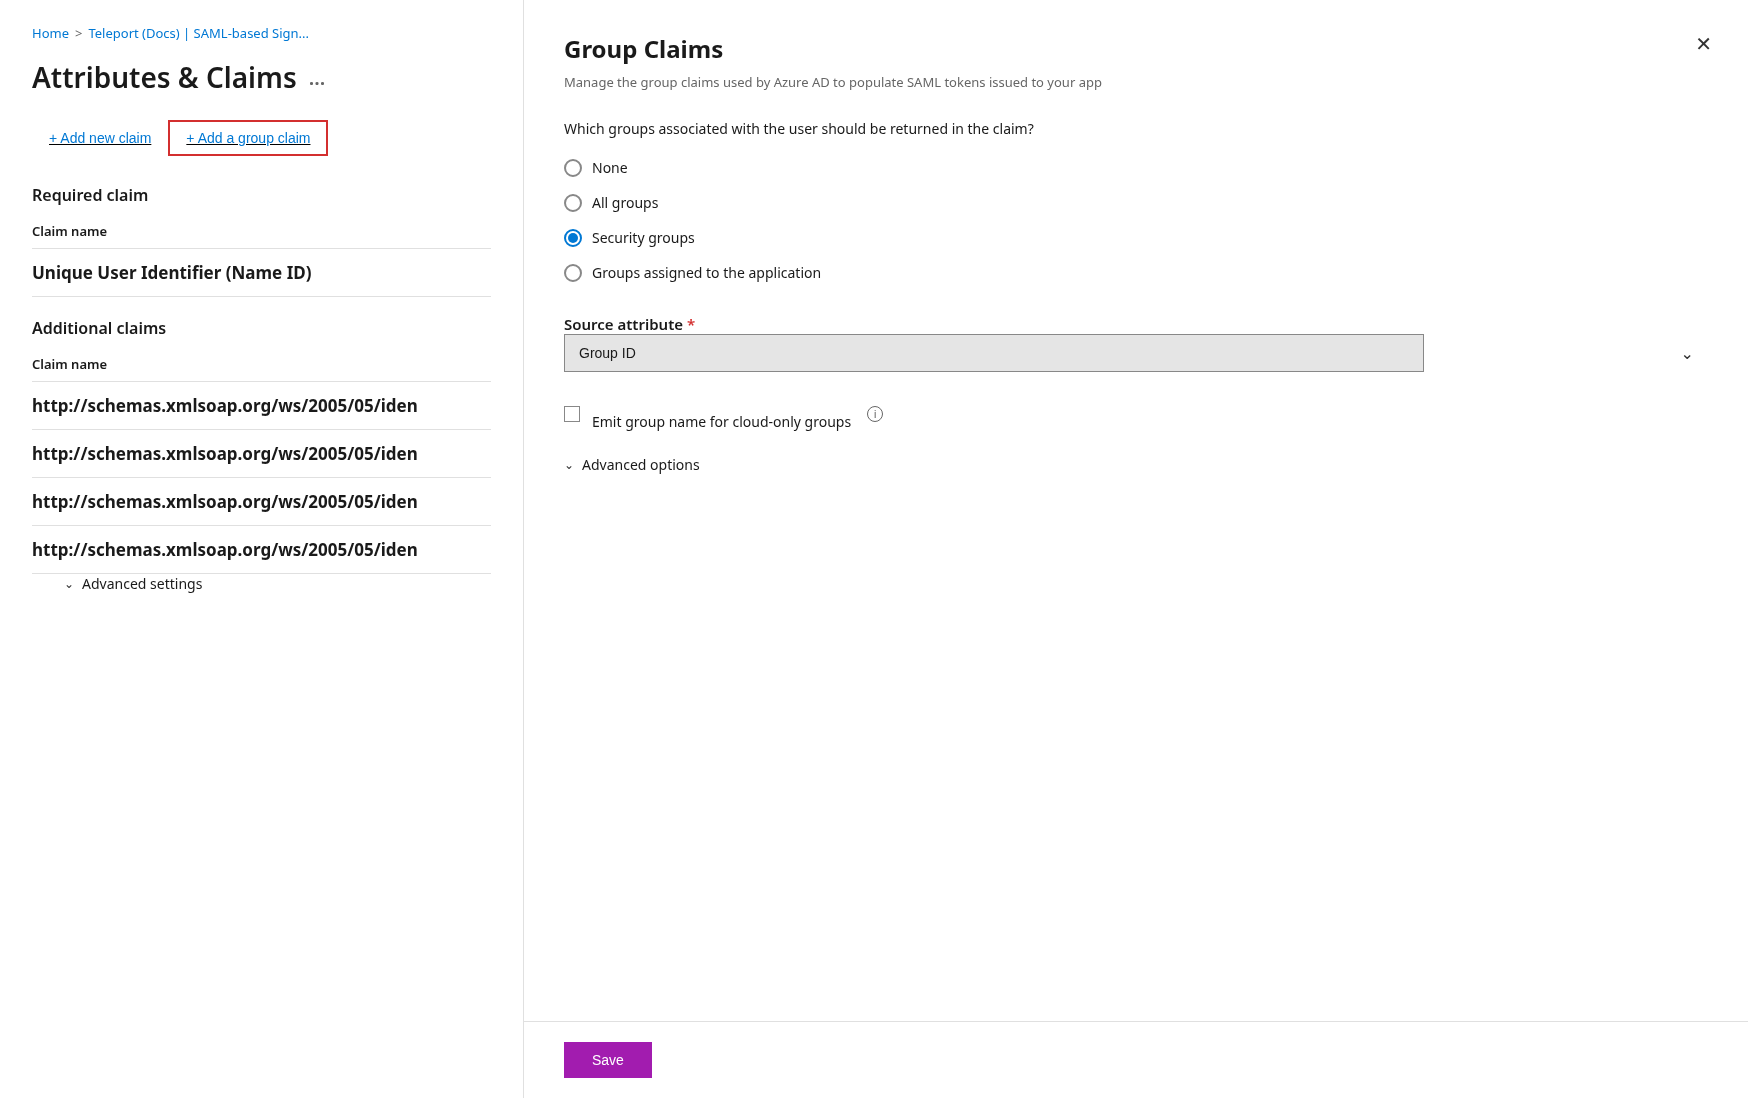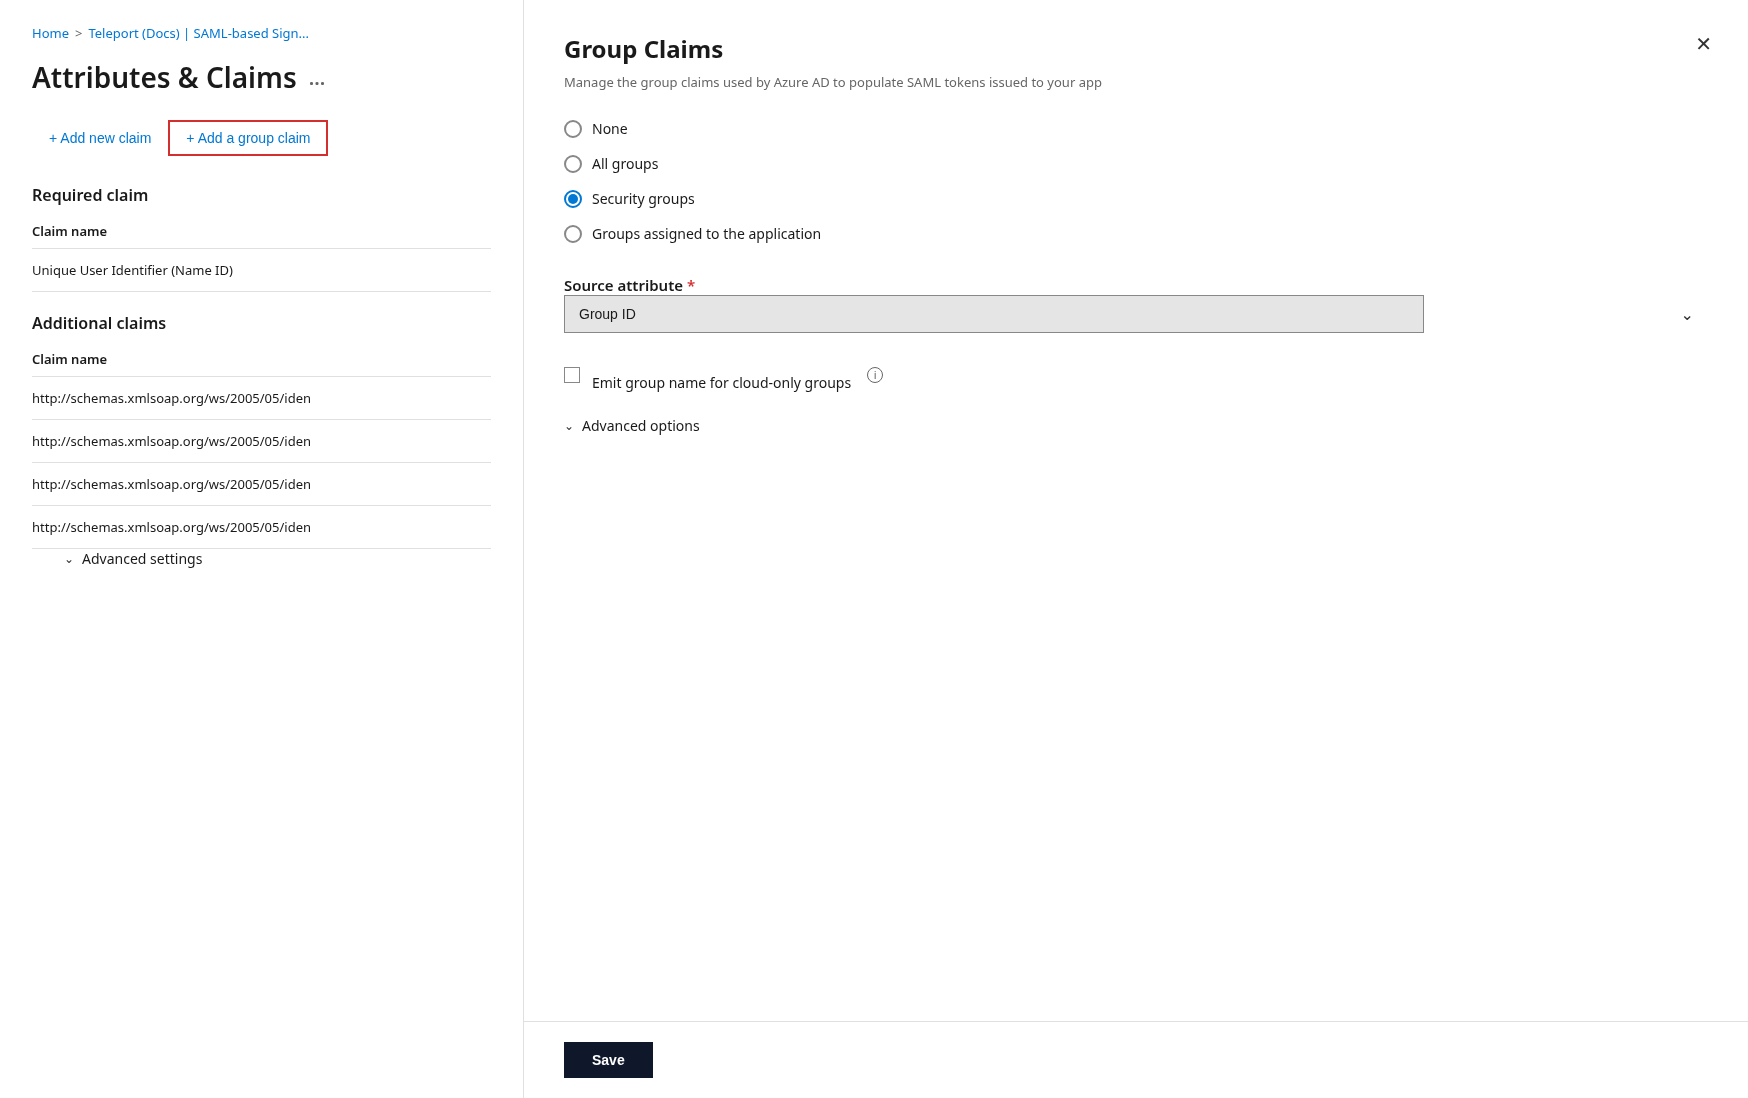--- a/index.html
+++ b/index.html
@@ -54,20 +54,21 @@
     .page-title-dots {
       font-size: 20px;
       color: #666;
       cursor: pointer;
     }
 
     .action-buttons {
       display: flex;
       gap: 0;
       margin-bottom: 28px;
+      text-decoration: underline;
     }
 
     .action-btn {
       display: flex;
       align-items: center;
       gap: 6px;
       padding: 8px 16px;
       background: transparent;
       border: 1px solid transparent;
       color: #0078d4;
@@ -92,25 +93,26 @@
       font-weight: 600;
       font-size: 13px;
       color: #1a1a1a;
       padding: 8px 0;
       border-bottom: 1px solid #e0e0e0;
     }
 
     .table-row {
       padding: 12px 0;
       border-bottom: 1px solid #e0e0e0;
-      font-size: 13px;
+      font-size: 17px;
       color: #1a1a1a;
       overflow: hidden;
       text-overflow: ellipsis;
       white-space: nowrap;
+      font-weight: bold;
     }
 
     .additional-section {
       margin-top: 20px;
     }
 
     .advanced-settings {
       position: absolute;
       bottom: 40px;
       left: 32px;
@@ -322,25 +324,25 @@
       bottom: 0;
       left: 0;
       right: 0;
       padding: 20px 40px;
       border-top: 1px solid #e0e0e0;
       background: #fff;
     }
 
     .save-btn {
       padding: 10px 28px;
-      background: #0f172a;
+      background: #a21caf;
       color: #fff;
       border: none;
       font-size: 14px;
-      font-weight: 700;
+      font-weight: 400;
       cursor: pointer;
     }
 
     .left-panel-relative {
       position: relative;
       height: 100%;
     }
   </style>
 </head>
 <body>
@@ -382,20 +384,21 @@
     </div>
   </div>
 </div>
 
 <div class="right-panel">
   <button class="close-btn">✕</button>
 
   <h2 class="panel-title">Group Claims</h2>
   <p class="panel-subtitle">Manage the group claims used by Azure AD to populate SAML tokens issued to your app</p>
 
+  <p class="question-text">Which groups associated with the user should be returned in the claim?</p>
 
   <div class="radio-group">
     <label class="radio-option">
       <input type="radio" name="groups" class="radio-input" style="">
       <span class="radio-label">None</span>
     </label>
     <label class="radio-option">
       <input type="radio" name="groups" class="radio-input" style="">
       <span class="radio-label">All groups</span>
     </label>

